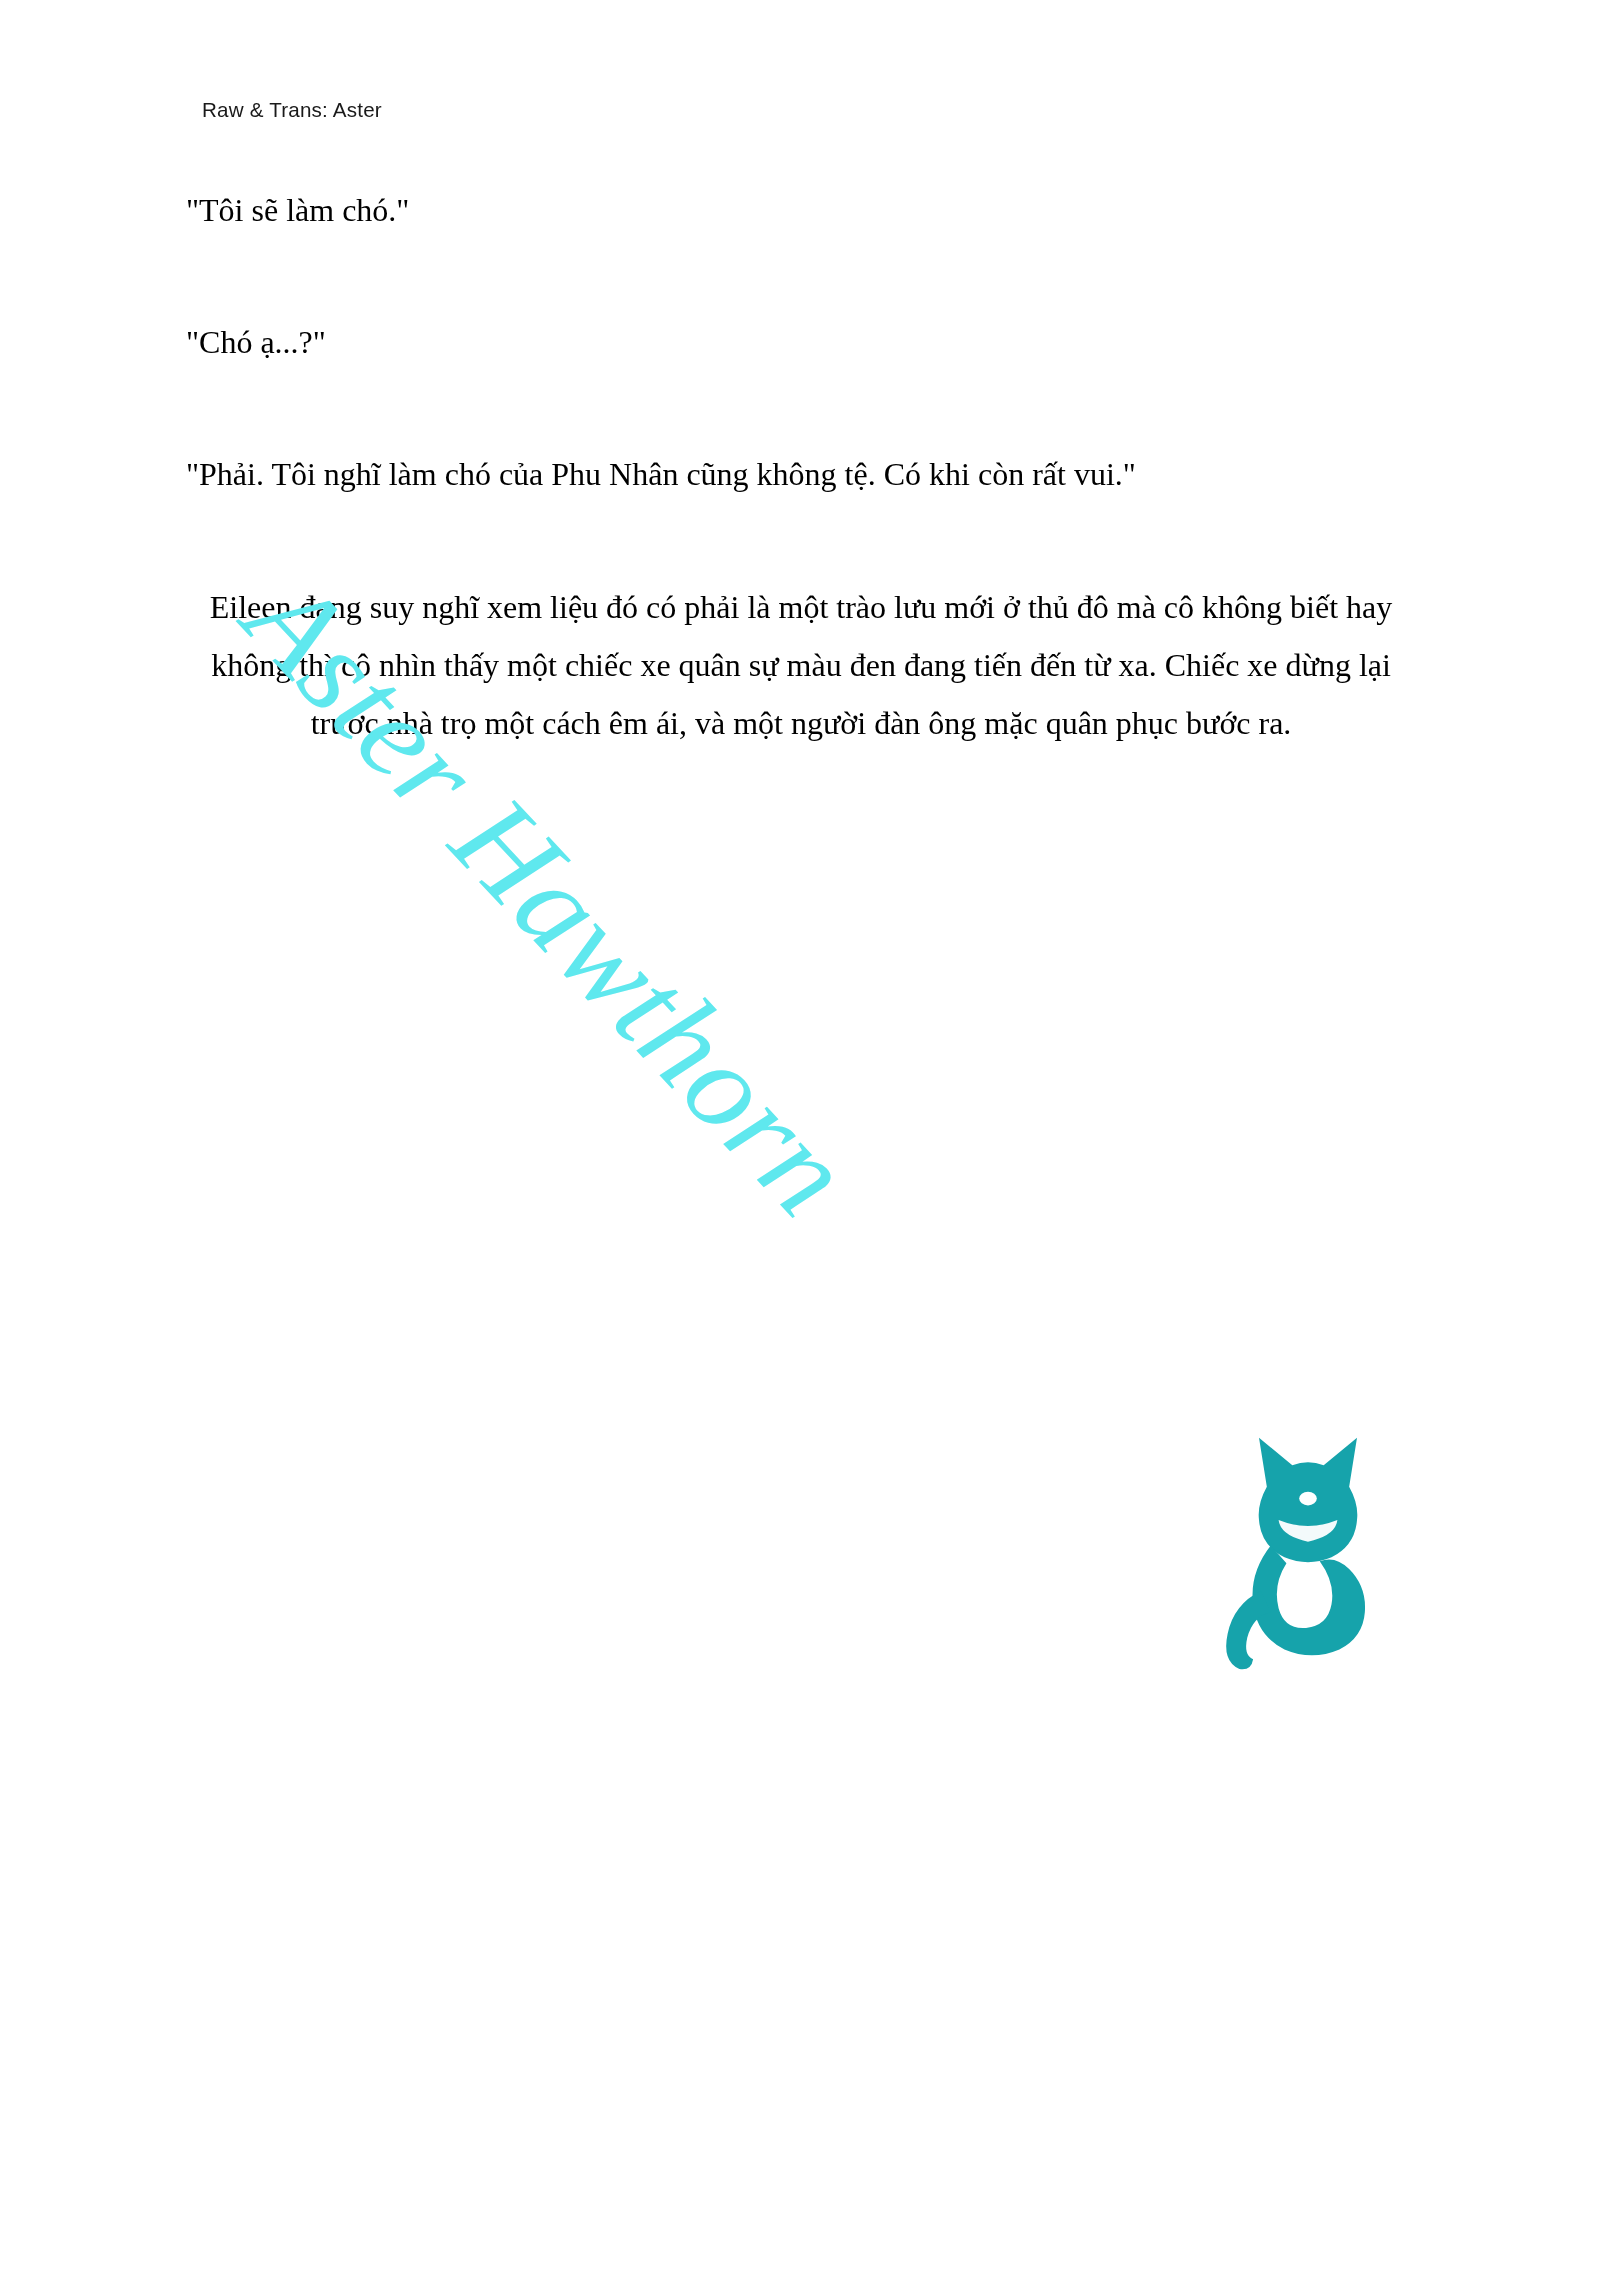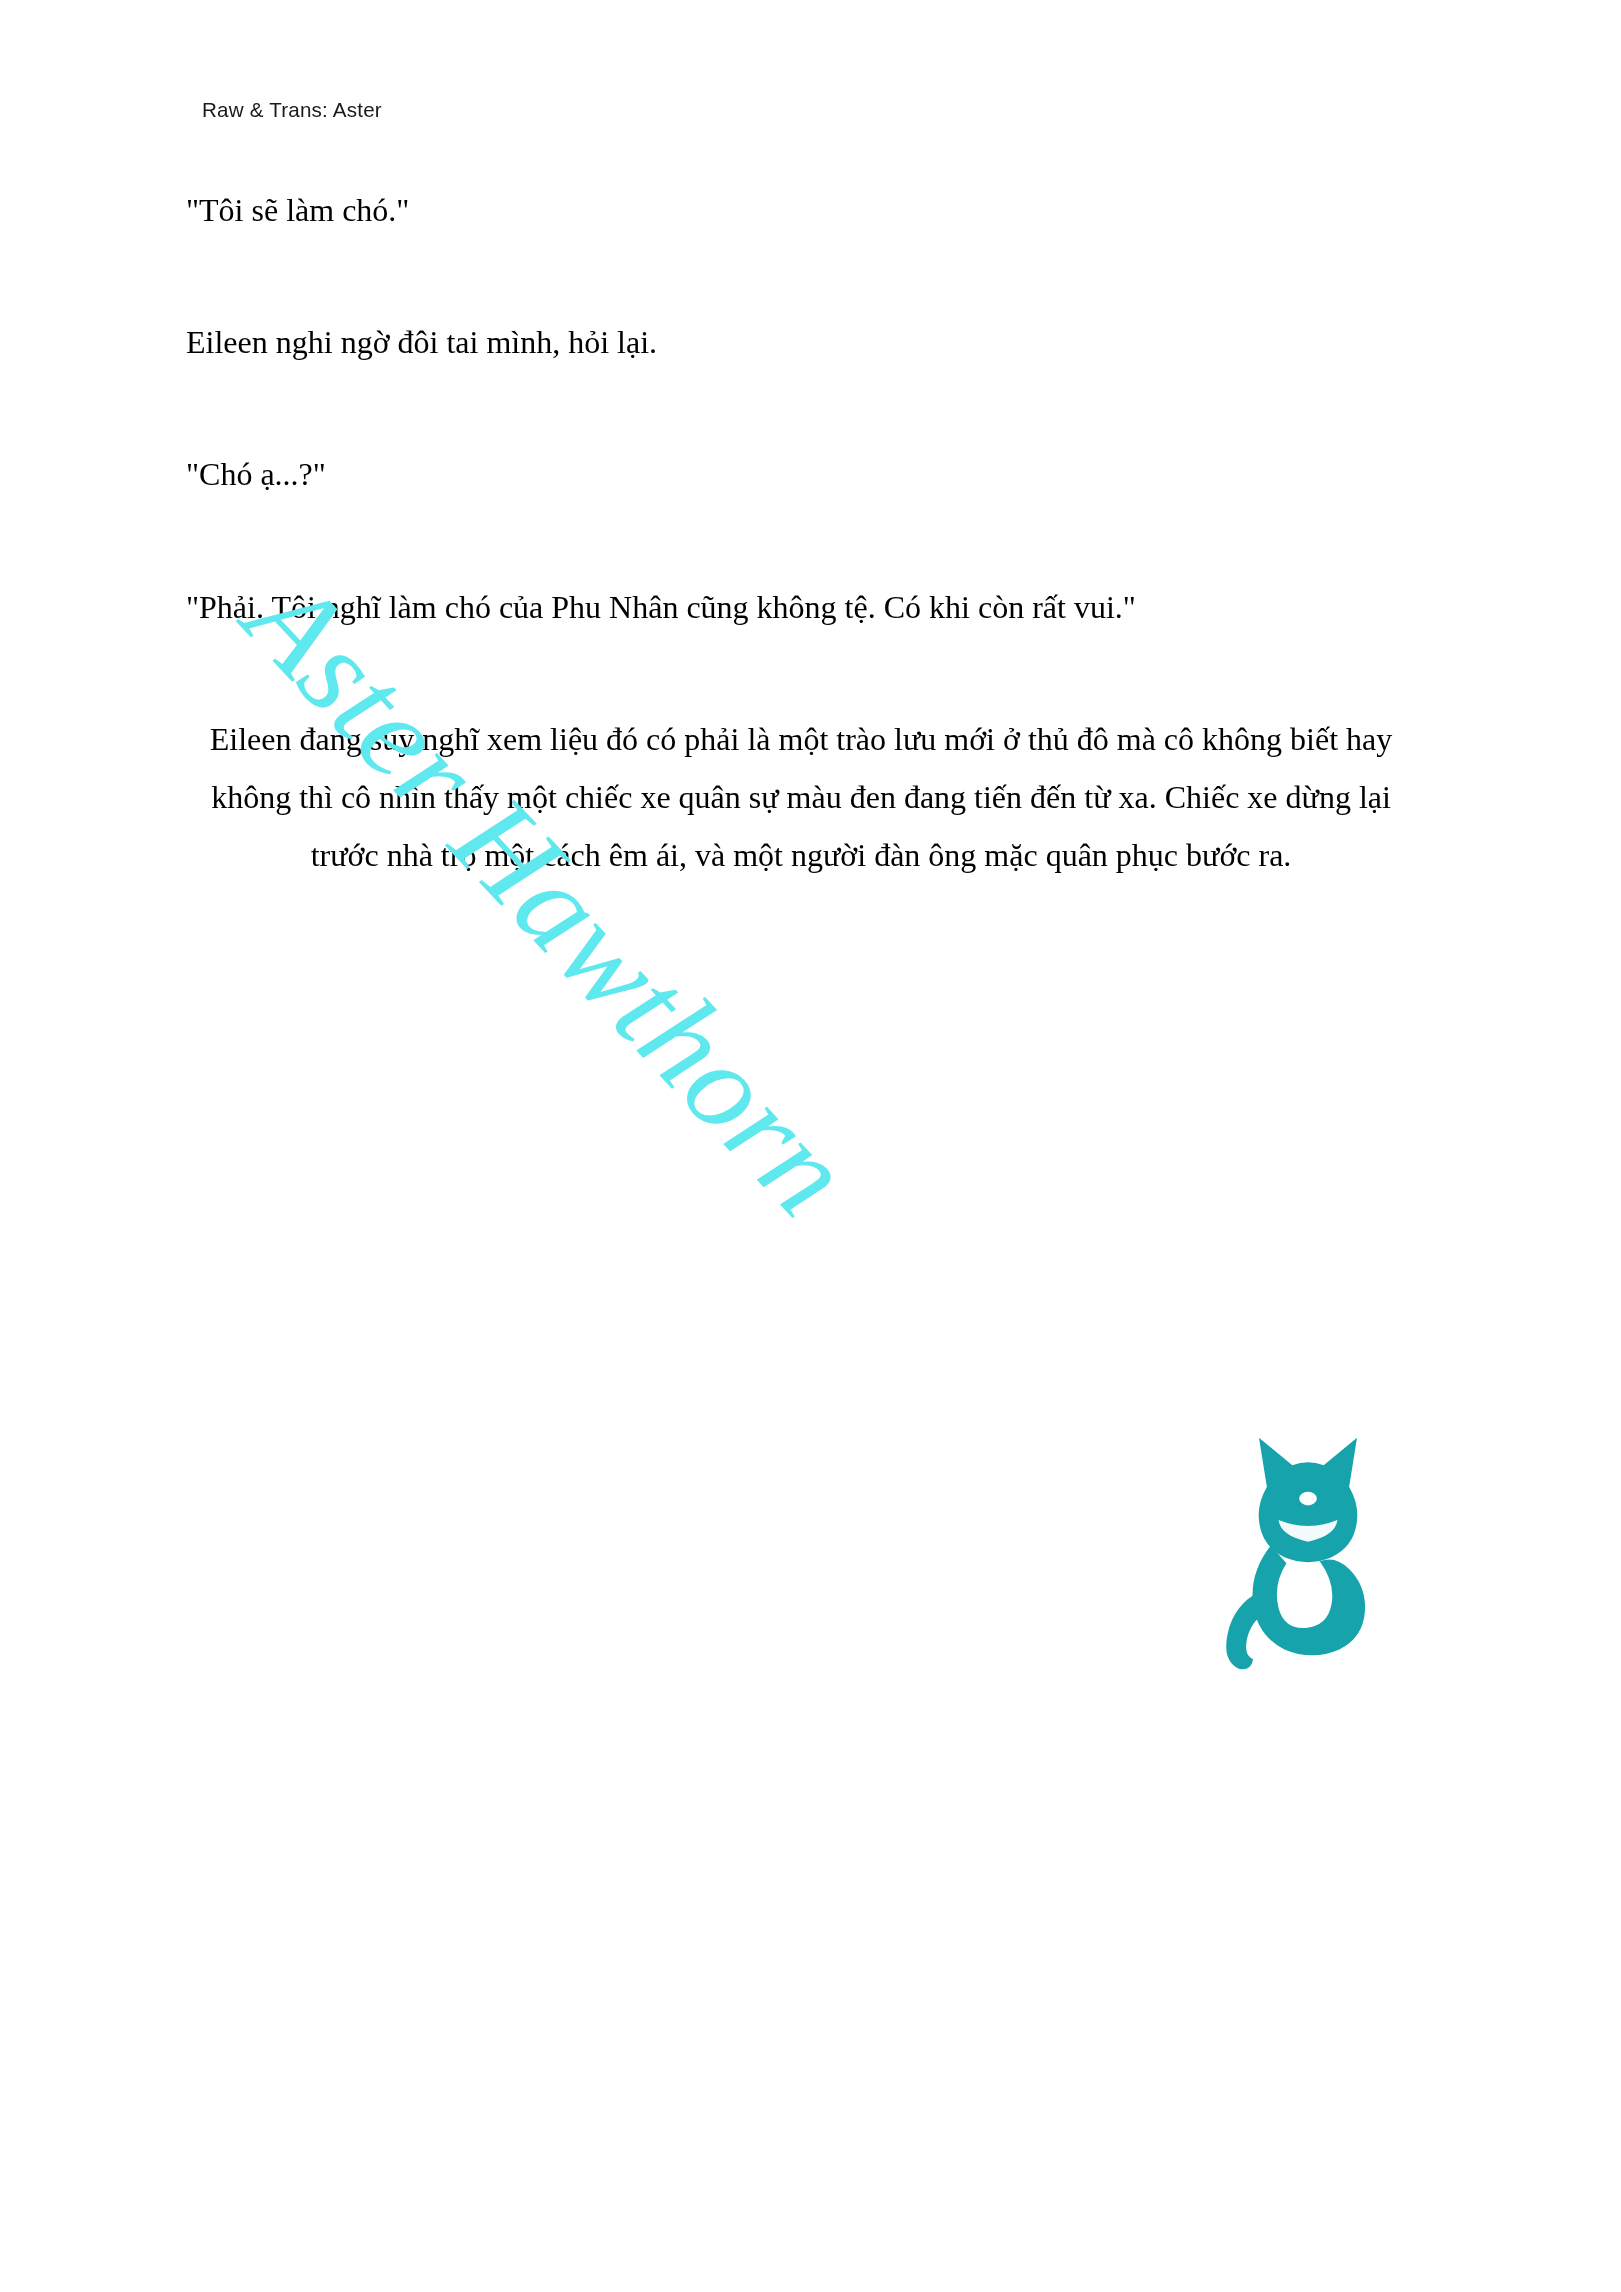--- a/index.html
+++ b/index.html
@@ -73,21 +73,20 @@
 </style>
 </head>
 <body>
 
 <div class="page">
 
   <div class="header">Raw &amp; Trans: Aster</div>
 
   <div class="content">
     <p class="para">"Tôi sẽ làm chó."</p>
-    <p class="para">Eileen nghi ngờ đôi tai mình, hỏi lại.</p>
     <p class="para">"Chó ạ...?"</p>
     <p class="para">"Phải. Tôi nghĩ làm chó của Phu Nhân cũng không tệ. Có khi còn rất vui."</p>
     <p class="para">Eileen đang suy nghĩ xem liệu đó có phải là một trào lưu mới ở thủ đô mà cô không biết hay không thì cô nhìn thấy một chiếc xe quân sự màu đen đang tiến đến từ xa. Chiếc xe dừng lại trước nhà trọ một cách êm ái, và một người đàn ông mặc quân phục bước ra.</p>
   </div>
 
   <div class="watermark">Aster Hawthorn</div>
 
   <div class="cat-logo">
     <svg viewBox="0 0 200 250" width="196" height="245" xmlns="http://www.w3.org/2000/svg" aria-hidden="true">
       <g fill="#16a3ab">

